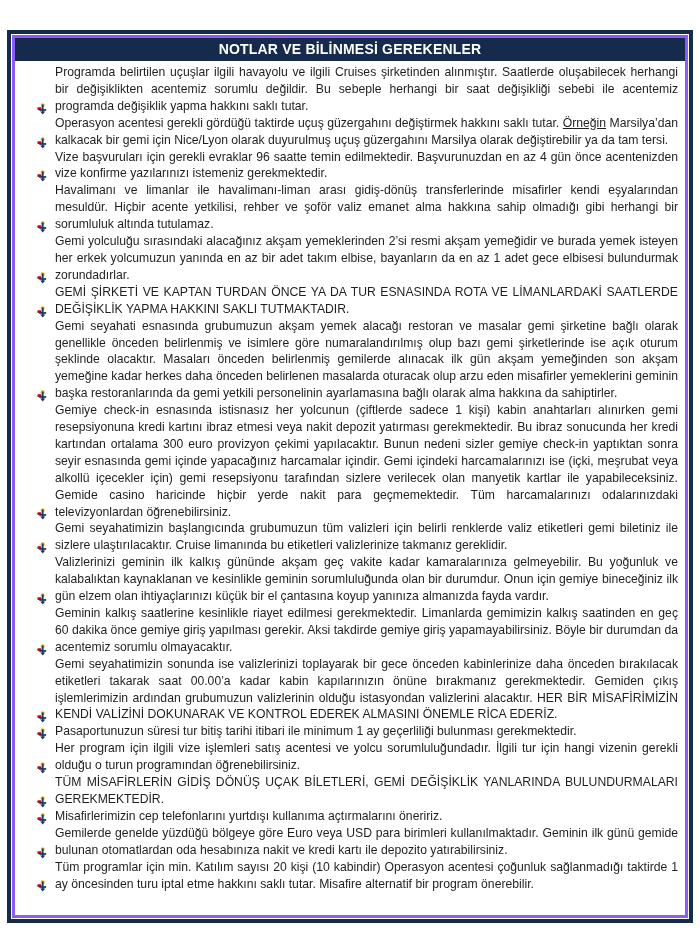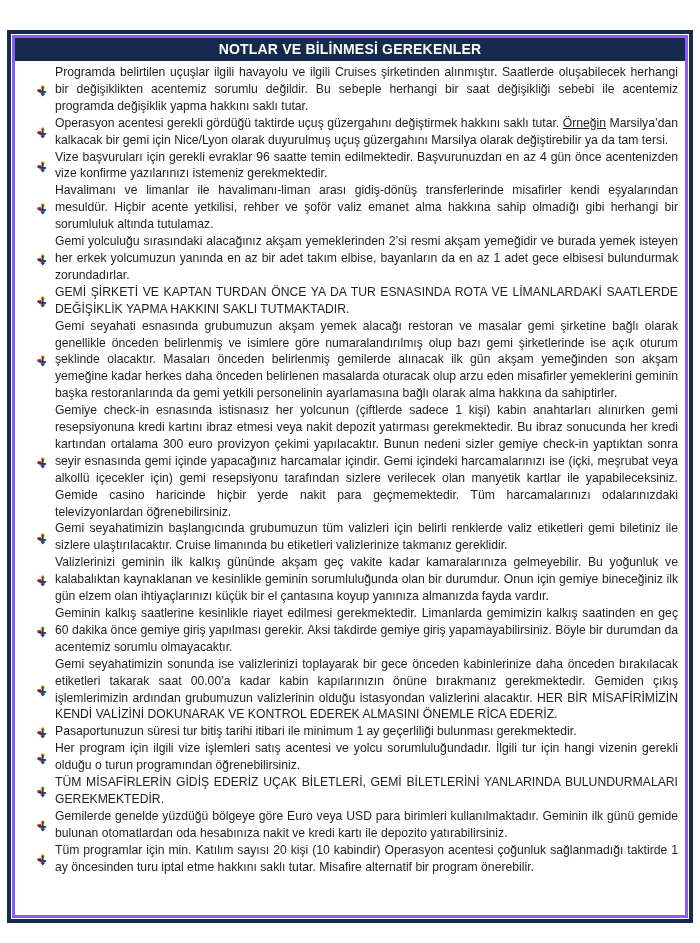--- a/index.html
+++ b/index.html
@@ -31,21 +31,21 @@
     padding:3px 0 4px 0;
     letter-spacing:.2px;
     flex:0 0 auto;
   }
   .content{
     flex:1 1 auto;
     padding:3px 7px 0 14px;
   }
   .note-row{
     display:flex;
-    align-items:center;
+    align-items:flex-end;
   }
   .bullet-cell{
     flex:0 0 26px;
     display:flex;
     justify-content:center;
     padding-top:3px;
   }
   .note-text{
     flex:1 1 auto;
     font-size:12.2px;
@@ -249,23 +249,35 @@
   <div class="note-row">
     <span class="bullet-cell">
       <svg width="11" height="12" viewBox="0 0 12 13" aria-hidden="true">
         <circle cx="6.2" cy="2.4" r="2.1" fill="#e7b400"></circle>
         <rect x="0.4" y="4.6" width="4.6" height="3.1" rx="0.8" fill="#b01513"></rect>
         <rect x="5.3" y="1.6" width="1.9" height="8.2" fill="#203864"></rect>
         <rect x="2.4" y="6.6" width="7.6" height="1.9" fill="#203864"></rect>
         <path d="M6.25 12.6 L3.4 9.2 L9.1 9.2 Z" fill="#203864"></path>
       </svg>
     </span>
-    <div class="note-text bold">TÜM MİSAFİRLERİN GİDİŞ EDERİZ UÇAK BİLETLERİ, GEMİ BİLETLERİNİ YANLARINDA BULUNDURMALARI GEREKMEKTEDİR.</div>
-  </div>
-
+    <div class="note-text bold">TÜM MİSAFİRLERİN GİDİŞ DÖNÜŞ UÇAK BİLETLERİ, GEMİ DEĞİŞİKLİK YANLARINDA BULUNDURMALARI GEREKMEKTEDİR.</div>
+  </div>
+
+  <div class="note-row">
+    <span class="bullet-cell">
+      <svg width="11" height="12" viewBox="0 0 12 13" aria-hidden="true">
+        <circle cx="6.2" cy="2.4" r="2.1" fill="#e7b400"></circle>
+        <rect x="0.4" y="4.6" width="4.6" height="3.1" rx="0.8" fill="#b01513"></rect>
+        <rect x="5.3" y="1.6" width="1.9" height="8.2" fill="#203864"></rect>
+        <rect x="2.4" y="6.6" width="7.6" height="1.9" fill="#203864"></rect>
+        <path d="M6.25 12.6 L3.4 9.2 L9.1 9.2 Z" fill="#203864"></path>
+      </svg>
+    </span>
+    <div class="note-text">Misafirlerimizin cep telefonlarını yurtdışı kullanıma açtırmalarını öneririz.</div>
+  </div>
 
   <div class="note-row">
     <span class="bullet-cell">
       <svg width="11" height="12" viewBox="0 0 12 13" aria-hidden="true">
         <circle cx="6.2" cy="2.4" r="2.1" fill="#e7b400"></circle>
         <rect x="0.4" y="4.6" width="4.6" height="3.1" rx="0.8" fill="#b01513"></rect>
         <rect x="5.3" y="1.6" width="1.9" height="8.2" fill="#203864"></rect>
         <rect x="2.4" y="6.6" width="7.6" height="1.9" fill="#203864"></rect>
         <path d="M6.25 12.6 L3.4 9.2 L9.1 9.2 Z" fill="#203864"></path>
       </svg>

